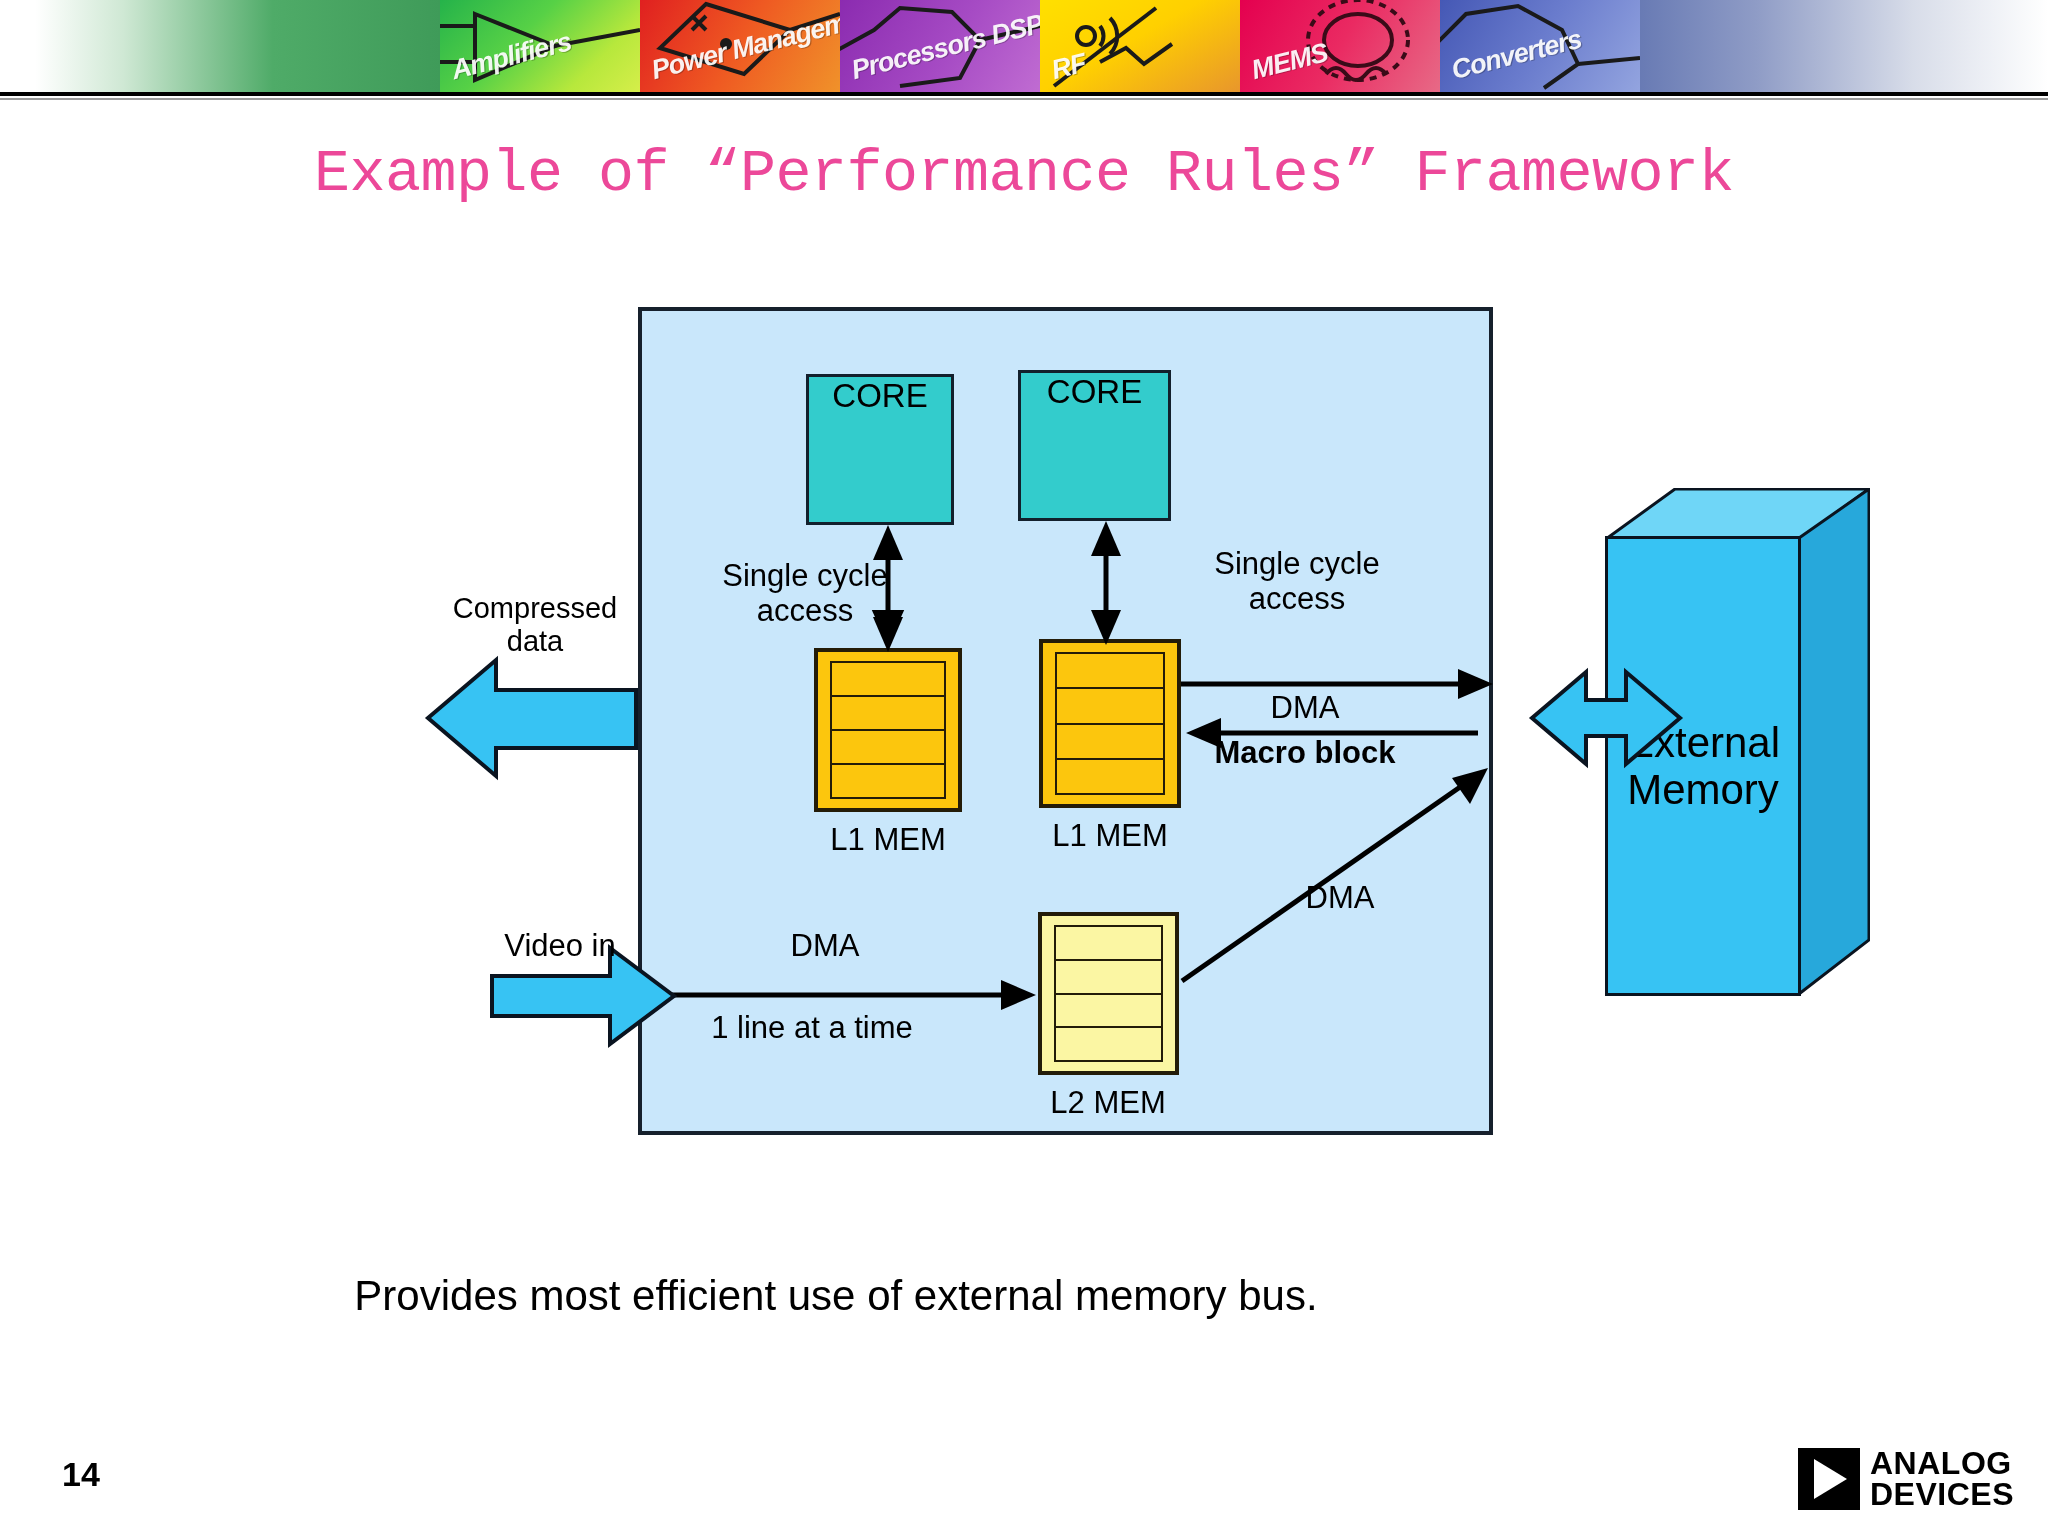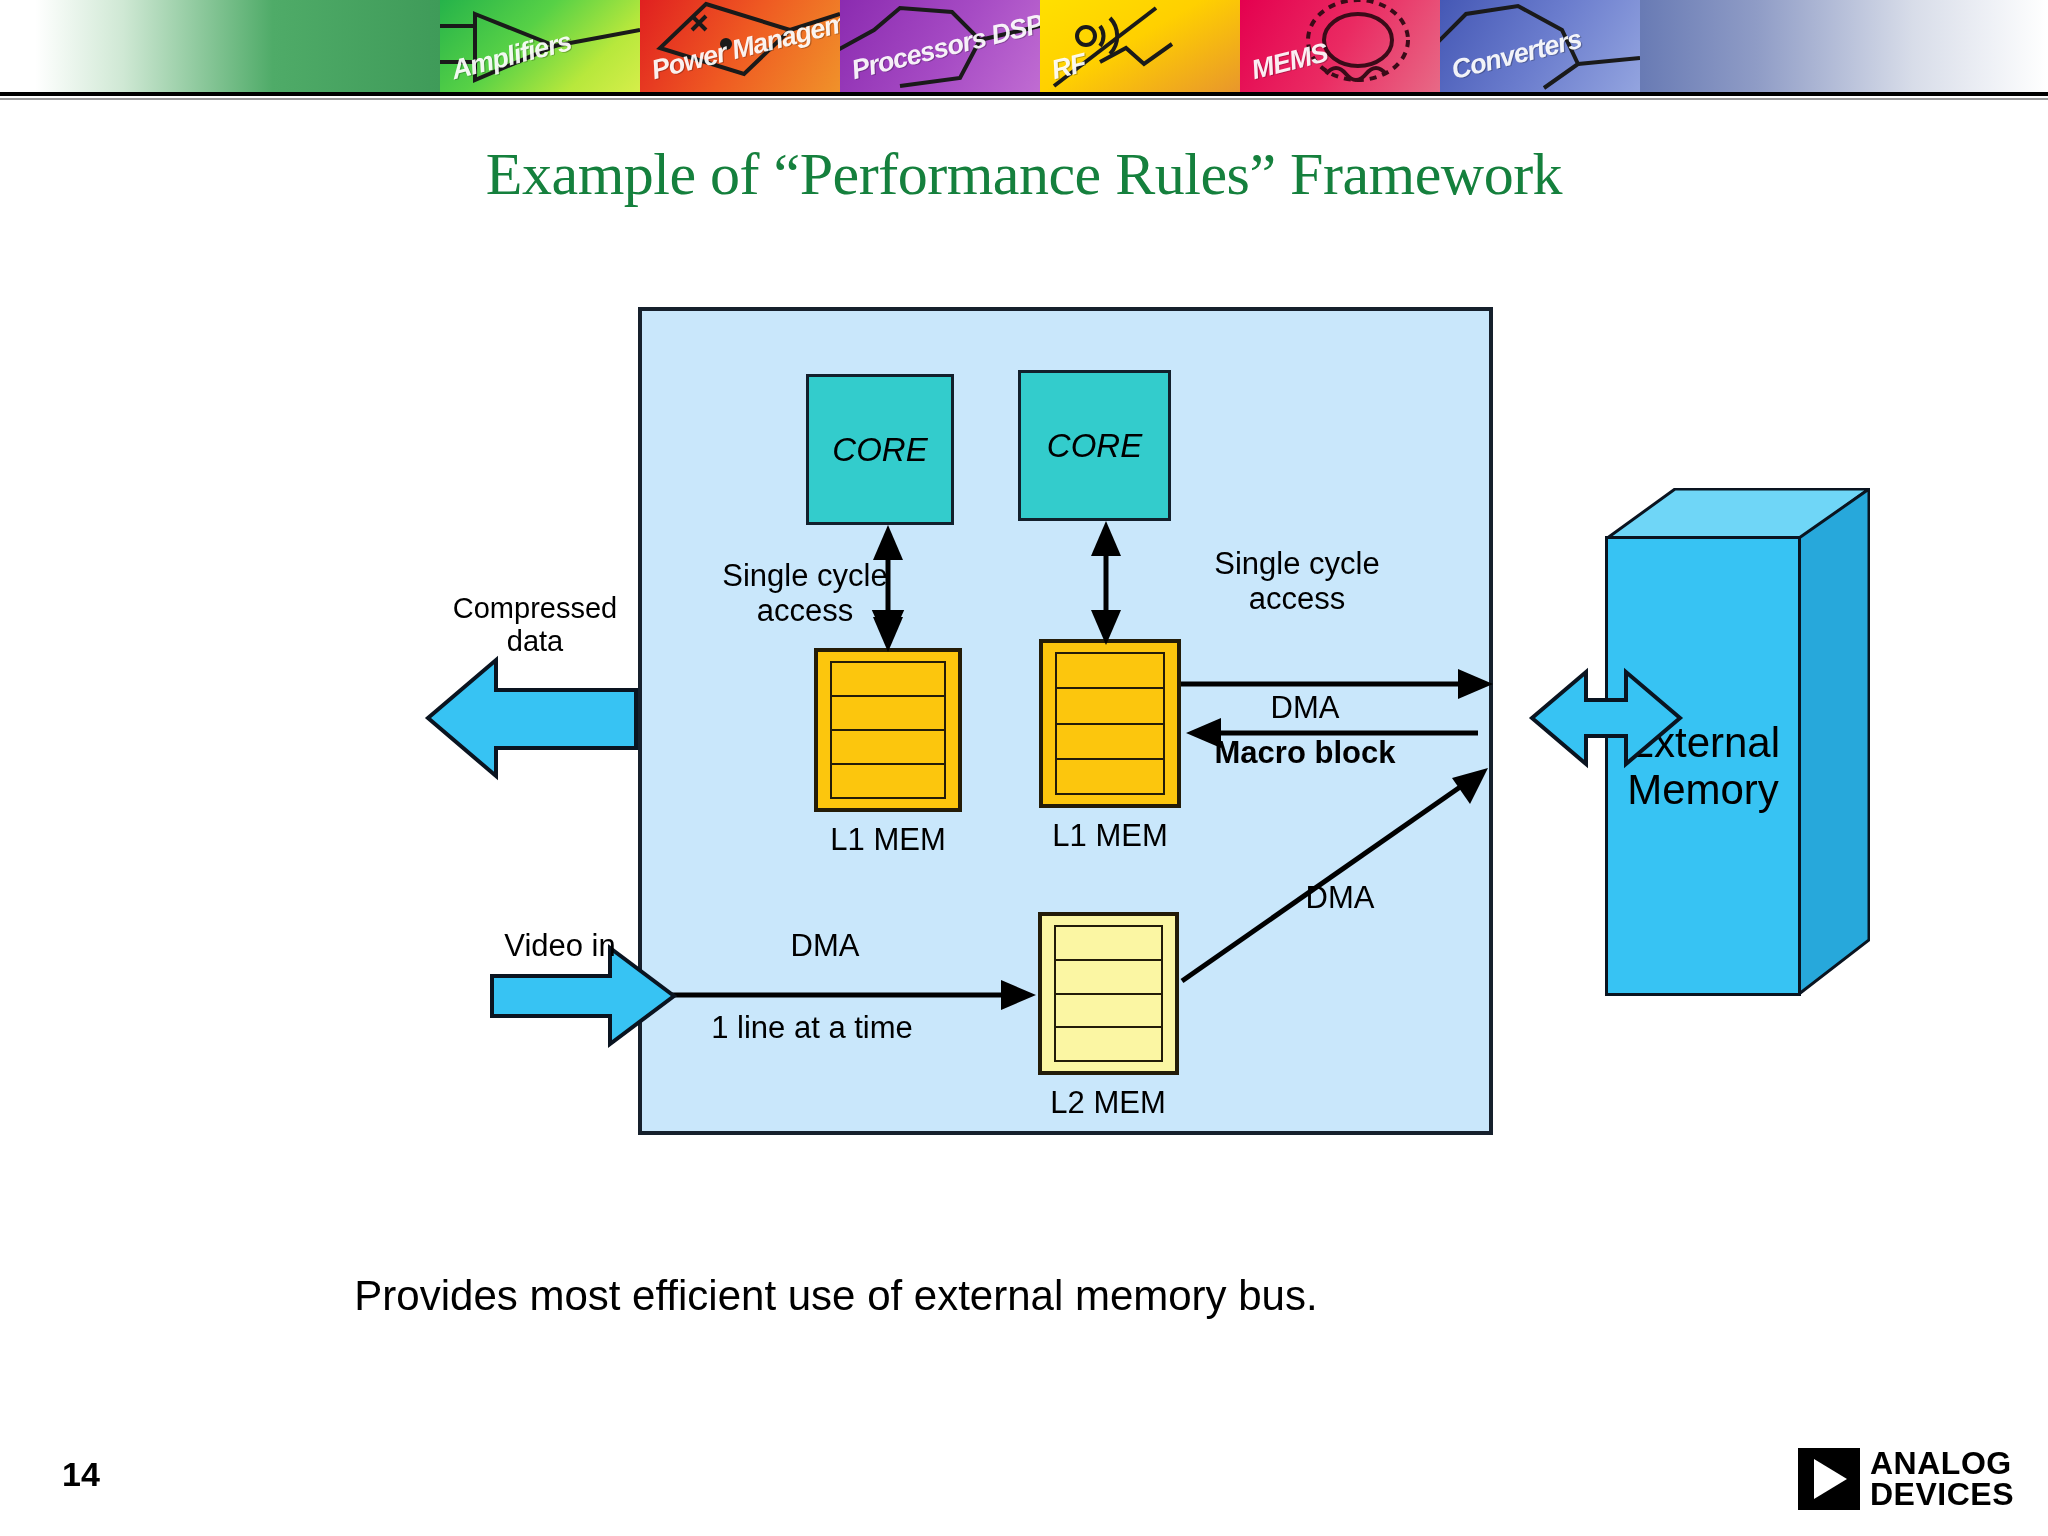--- a/index.html
+++ b/index.html
@@ -76,22 +76,22 @@
     background: #9a9a9a;
   }
 
   
   #slide-title {
     position: absolute;
     left: 0; top: 140px;
     width: 2048px;
     text-align: center;
     font-size: 60px;
-    font-family: Liberation Serif, serif;
-    color: #15803d;
+    font-family: Liberation Mono, monospace;
+    color: #ec4899;
     letter-spacing: -0.5px;
   }
 
   
   #stage {
     position: absolute;
     left: 0; top: 0;
     width: 2048px;
     height: 1536px;
   }
@@ -106,24 +106,22 @@
     box-sizing: border-box;
   }
 
   
   .core-box {
     position: absolute;
     background: #33cccc;
     border: 3px solid #12202c;
     box-sizing: border-box;
     display: flex;
-    align-items: center;
     justify-content: center;
     font-size: 33px;
-    font-style: italic;
   }
   #core-1 { left: 806px; top: 374px; width: 148px; height: 151px; }
   #core-2 { left: 1018px; top: 370px; width: 153px; height: 151px; }
 
   
   .mem-box {
     position: absolute;
     border: 4px solid #231c08;
     box-sizing: border-box;
     padding: 9px 12px;

